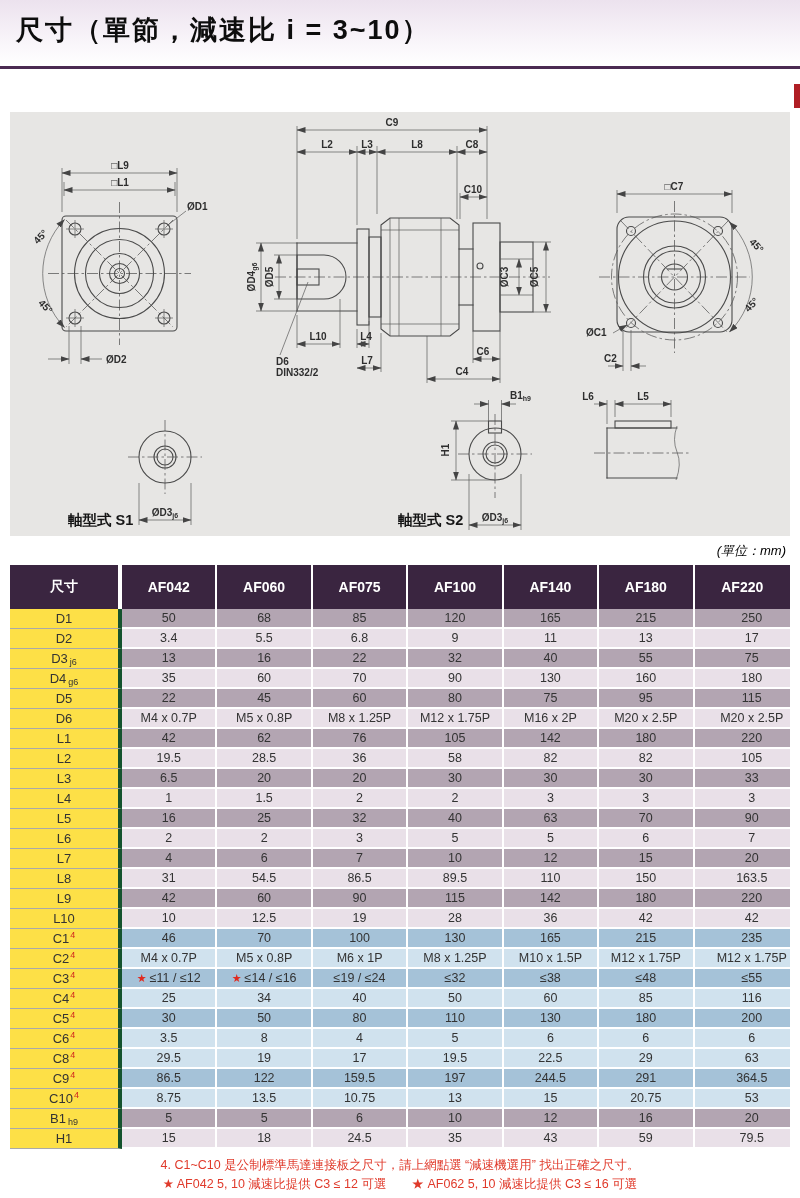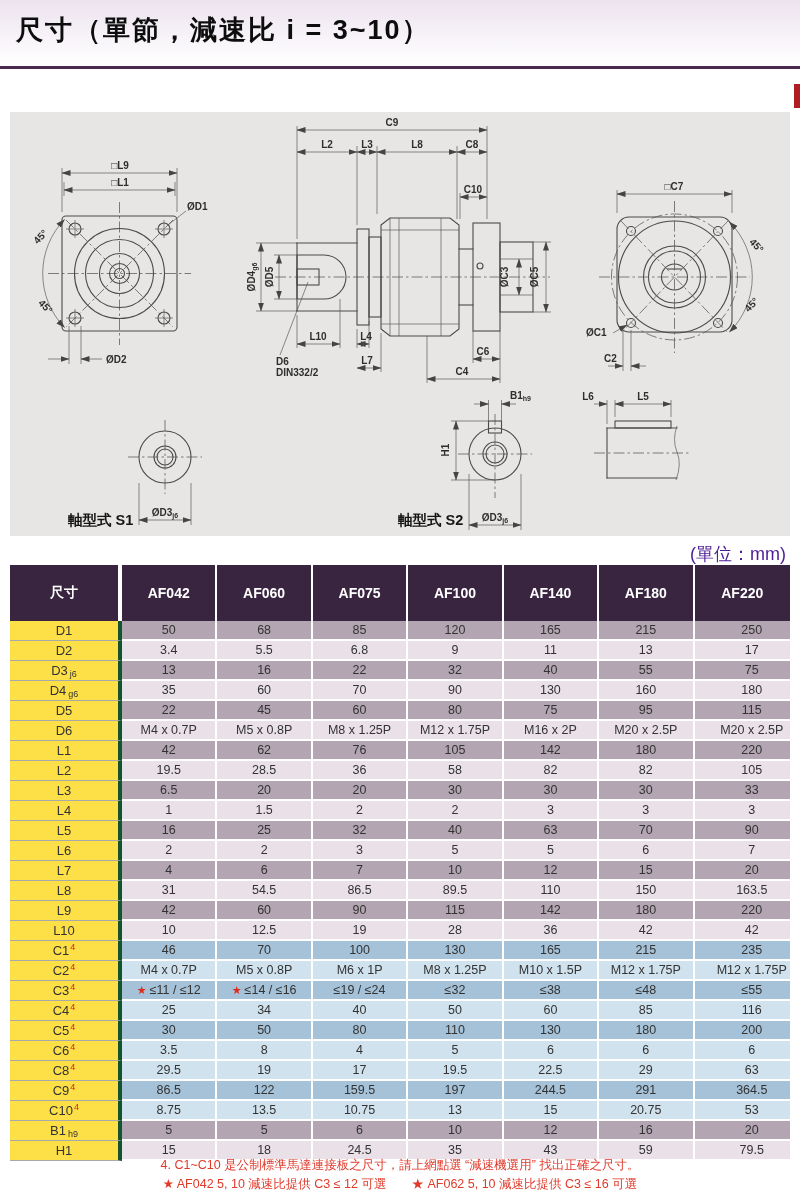--- a/index.html
+++ b/index.html
@@ -17,30 +17,30 @@
   .red-tab{position:absolute;right:0;top:84px;width:6px;height:24px;background:#b01e24;}
   
   .drawing-panel{position:absolute;left:10px;top:112px;width:780px;height:424px;background:#e7e6e4;}
   svg .ln{stroke:#4a4a4a;stroke-width:1.1;fill:none;stroke-linecap:square;}
   svg .tn{stroke:#5a5a5a;stroke-width:0.7;fill:none;}
   svg .cl{stroke:#555;stroke-width:0.75;fill:none;stroke-dasharray:11 3 2.5 3;}
   svg text.d{font:bold 10px "Liberation Sans",sans-serif;fill:#2e2e2e;}
   svg text.cap{font:bold 14.5px "Liberation Sans",sans-serif;fill:#151515;}
   svg tspan.s{font-size:7px;}
   
-  .unit-note{position:absolute;top:542px;right:14px;font-size:18px;color:#4c1d95;}
+  .unit-note{position:absolute;top:542px;right:14px;font-size:13px;color:#000000;font-style:italic;}
   
   table.dims{
     position:absolute;left:10px;top:565px;width:780px;table-layout:fixed;
     border-collapse:separate;border-spacing:0;font-size:12.5px;
   }
   table.dims col.c-label{width:112px;}
   table.dims th{
     background:#3a2540;color:#ffffff;font-size:14px;font-weight:bold;height:24px;
-    border-right:2px solid #ffffff;text-align:center;vertical-align:middle;padding:16px;
+    border-right:2px solid #ffffff;text-align:center;vertical-align:middle;padding:10px;
   }
   table.dims th.lab-h{border-right:4px solid #ffffff;}
   table.dims th:last-child{border-right:none;}
   table.dims td{
     height:18px;text-align:center;vertical-align:middle;padding:0;color:#333;
     border-right:2px solid #ffffff;border-bottom:2px solid #ffffff;
   }
   table.dims td:last-child{border-right:none;padding-left:19px;}
   table.dims td.lab{
     background:#fde047;border-right:4px solid #14532d;border-bottom:1px solid #a9a9a9;

